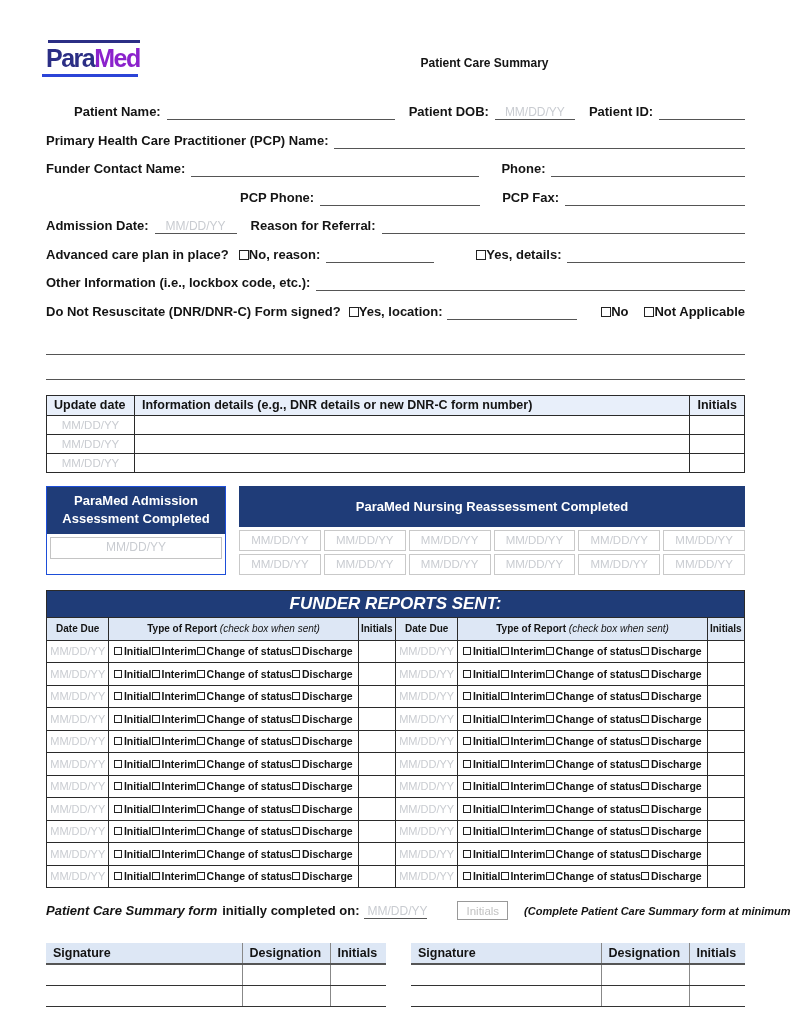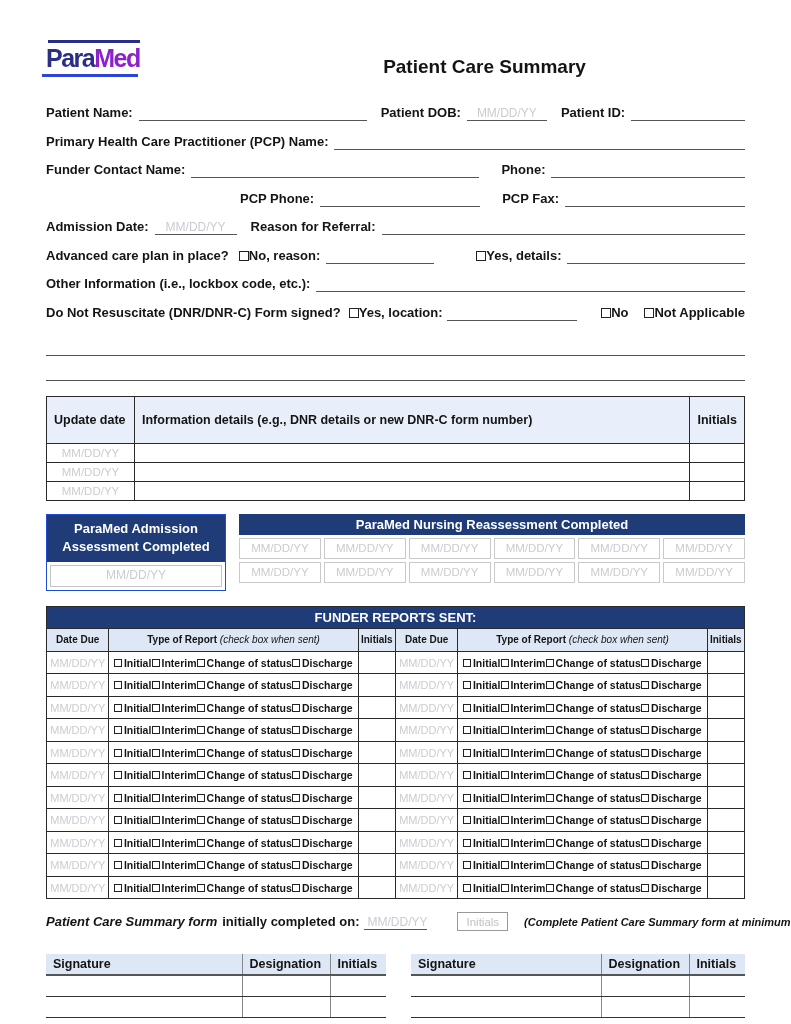--- a/index.html
+++ b/index.html
@@ -25,57 +25,57 @@
 
   
   .header{display:flex;align-items:flex-start;}
   .logo-wrap{width:178px;padding-top:6px;}
   .logo-box{position:relative;display:inline-block;padding:6px 0;}
   .logo-text{font-size:25px;font-weight:700;letter-spacing:-1.5px;line-height:1;}
   .logo-para{color:var(--logo-navy);}
   .logo-med{color:var(--logo-purple);}
   .logo-line-top{position:absolute;top:0;left:2px;width:92px;height:3px;background:var(--logo-navy);}
   .logo-line-bottom{position:absolute;bottom:0;right:2px;width:96px;height:3px;background:var(--logo-blue);}
-  .title{flex:1;text-align:center;font-size:19px;font-weight:700;padding-top:22px;}
+  .title{flex:1;text-align:center;font-size:12px;font-weight:700;padding-top:22px;}
 
   
   .frow{display:flex;align-items:flex-end;margin-top:11.5px;min-height:17px;font-size:13px;}
   .lbl{font-weight:600;white-space:nowrap;line-height:16px;}
   .uline{border-bottom:1px solid var(--line);height:16px;display:inline-block;}
   .grow{flex:1;}
   .ph{color:var(--ph);font-size:12px;text-align:center;line-height:17px;}
   .gap6{width:6px;}.gap10{width:10px;}.gap14{width:14px;}.gap22{width:22px;}
   .cbitem{display:inline-flex;align-items:center;gap:0;font-weight:600;white-space:nowrap;line-height:16px;}
   .cb{width:10px;height:10px;border:1.5px solid #222;display:inline-block;flex:0 0 auto;}
   .blankline{border-bottom:1px solid var(--line);height:25px;}
   .blankline.first{margin-top:10px;}
 
   
   .update-table{width:100%;border-collapse:collapse;margin-top:15px;font-size:12.5px;}
   .update-table th,.update-table td{border:1px solid var(--border);}
-  .update-table th{background:var(--update-blue);text-align:left;font-weight:700;padding:16px 7px;height:20px;}
+  .update-table th{background:var(--update-blue);text-align:left;font-weight:700;padding:2px 7px;height:20px;}
   .update-table th.c-init{text-align:left;width:50px;}
   .update-table th.c-date{width:88px;}
   .update-table td{height:19px;}
   .update-table td.udate{color:var(--ph);text-align:center;font-size:11.5px;}
 
   
   .assess-row{display:flex;gap:13px;margin-top:13px;}
   .admission-box{width:180px;border:1px solid #1d4ed8;}
   .admission-title{background:var(--navy);color:#fff;font-weight:700;font-size:13px;text-align:center;padding:5px 0 6px;line-height:1.4;}
   .admission-date{margin:3px;border:1px solid #c4c4c4;height:22px;display:flex;align-items:center;justify-content:center;color:var(--ph);font-size:12px;}
   .reassess{flex:1;}
-  .reassess-title{background:var(--navy);color:#fff;font-weight:700;font-size:13px;text-align:center;padding:3px 0;}
+  .reassess-title{background:var(--navy);color:#fff;font-weight:700;font-size:13px;text-align:center;padding:13px 0;}
   .reassess-grid{display:grid;grid-template-columns:repeat(6,1fr);gap:3px;margin-top:3px;}
   .rcell{border:1px solid #c9c9c9;height:21px;display:flex;align-items:center;justify-content:center;color:var(--ph);font-size:11.5px;}
 
   
   .funder-table{width:100%;border-collapse:collapse;margin-top:15px;}
   .funder-table th,.funder-table td{border:1px solid var(--border);}
-  .funder-title{background:var(--navy);color:#fff;font-weight:700;font-size:13px;text-align:center;padding:3px 0;height:21px;}
+  .funder-title{background:var(--navy);color:#fff;font-weight:700;font-size:17px;text-align:center;padding:3px 0;height:21px;font-style:italic;}
   .funder-table th.h2{background:var(--header-blue);font-size:10px;padding:3px 2px;height:23px;}
   .funder-table th .note{font-style:italic;font-weight:400;}
   .funder-table td{height:22.5px;}
   td.fdate{color:var(--ph);font-size:11px;text-align:center;}
   td.ftype{padding:0;}
   .ftype-wrap{display:flex;justify-content:space-between;align-items:center;padding:0 5px;}
   .fcb{display:inline-flex;align-items:center;gap:1.5px;font-weight:700;font-size:10.5px;white-space:nowrap;}
   .cbs{width:8px;height:8px;border:1px solid #222;display:inline-block;flex:0 0 auto;}
 
   
@@ -110,21 +110,21 @@
     <div class="logo-wrap">
       <div class="logo-box">
         <span class="logo-line-top"></span>
         <span class="logo-text"><span class="logo-para">Para</span><span class="logo-med">Med</span></span>
         <span class="logo-line-bottom"></span>
       </div>
     </div>
     <div class="title">Patient Care Summary</div>
   </div>
 
-  <div class="frow" style="margin-top:26px;">
+  <div class="frow" style="margin-top:26px;margin-left:28px;">
     <span class="lbl">Patient Name:</span>
       <span class="gap6"></span>
     <span class="uline" style="width:228px;"></span>
       <span class="gap14"></span>
     <span class="lbl">Patient DOB:</span>
       <span class="gap6"></span>
     <span class="uline ph" style="width:80px;">MM/DD/YY</span>
       <span class="gap14"></span>
     <span class="lbl">Patient ID:</span>
       <span class="gap6"></span>

